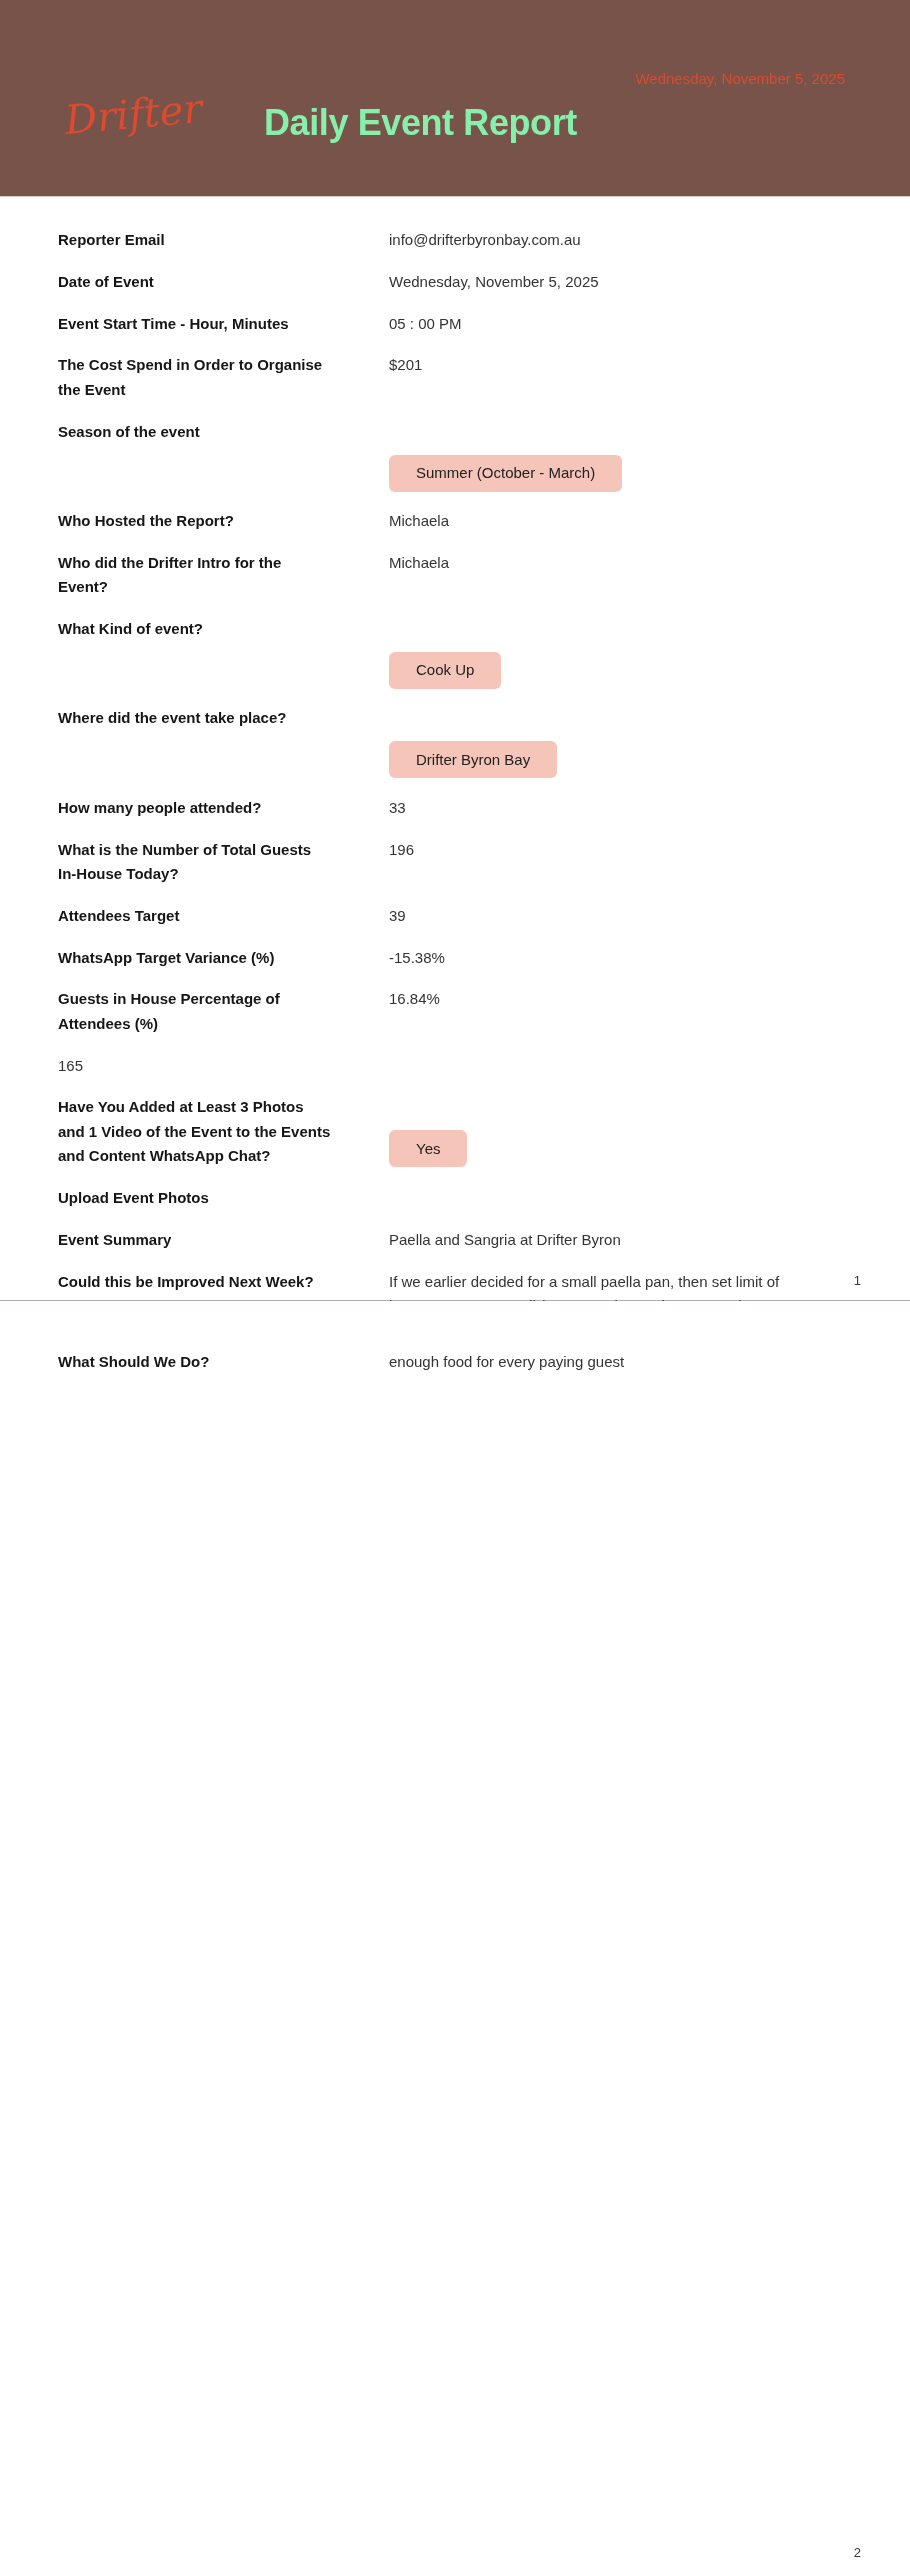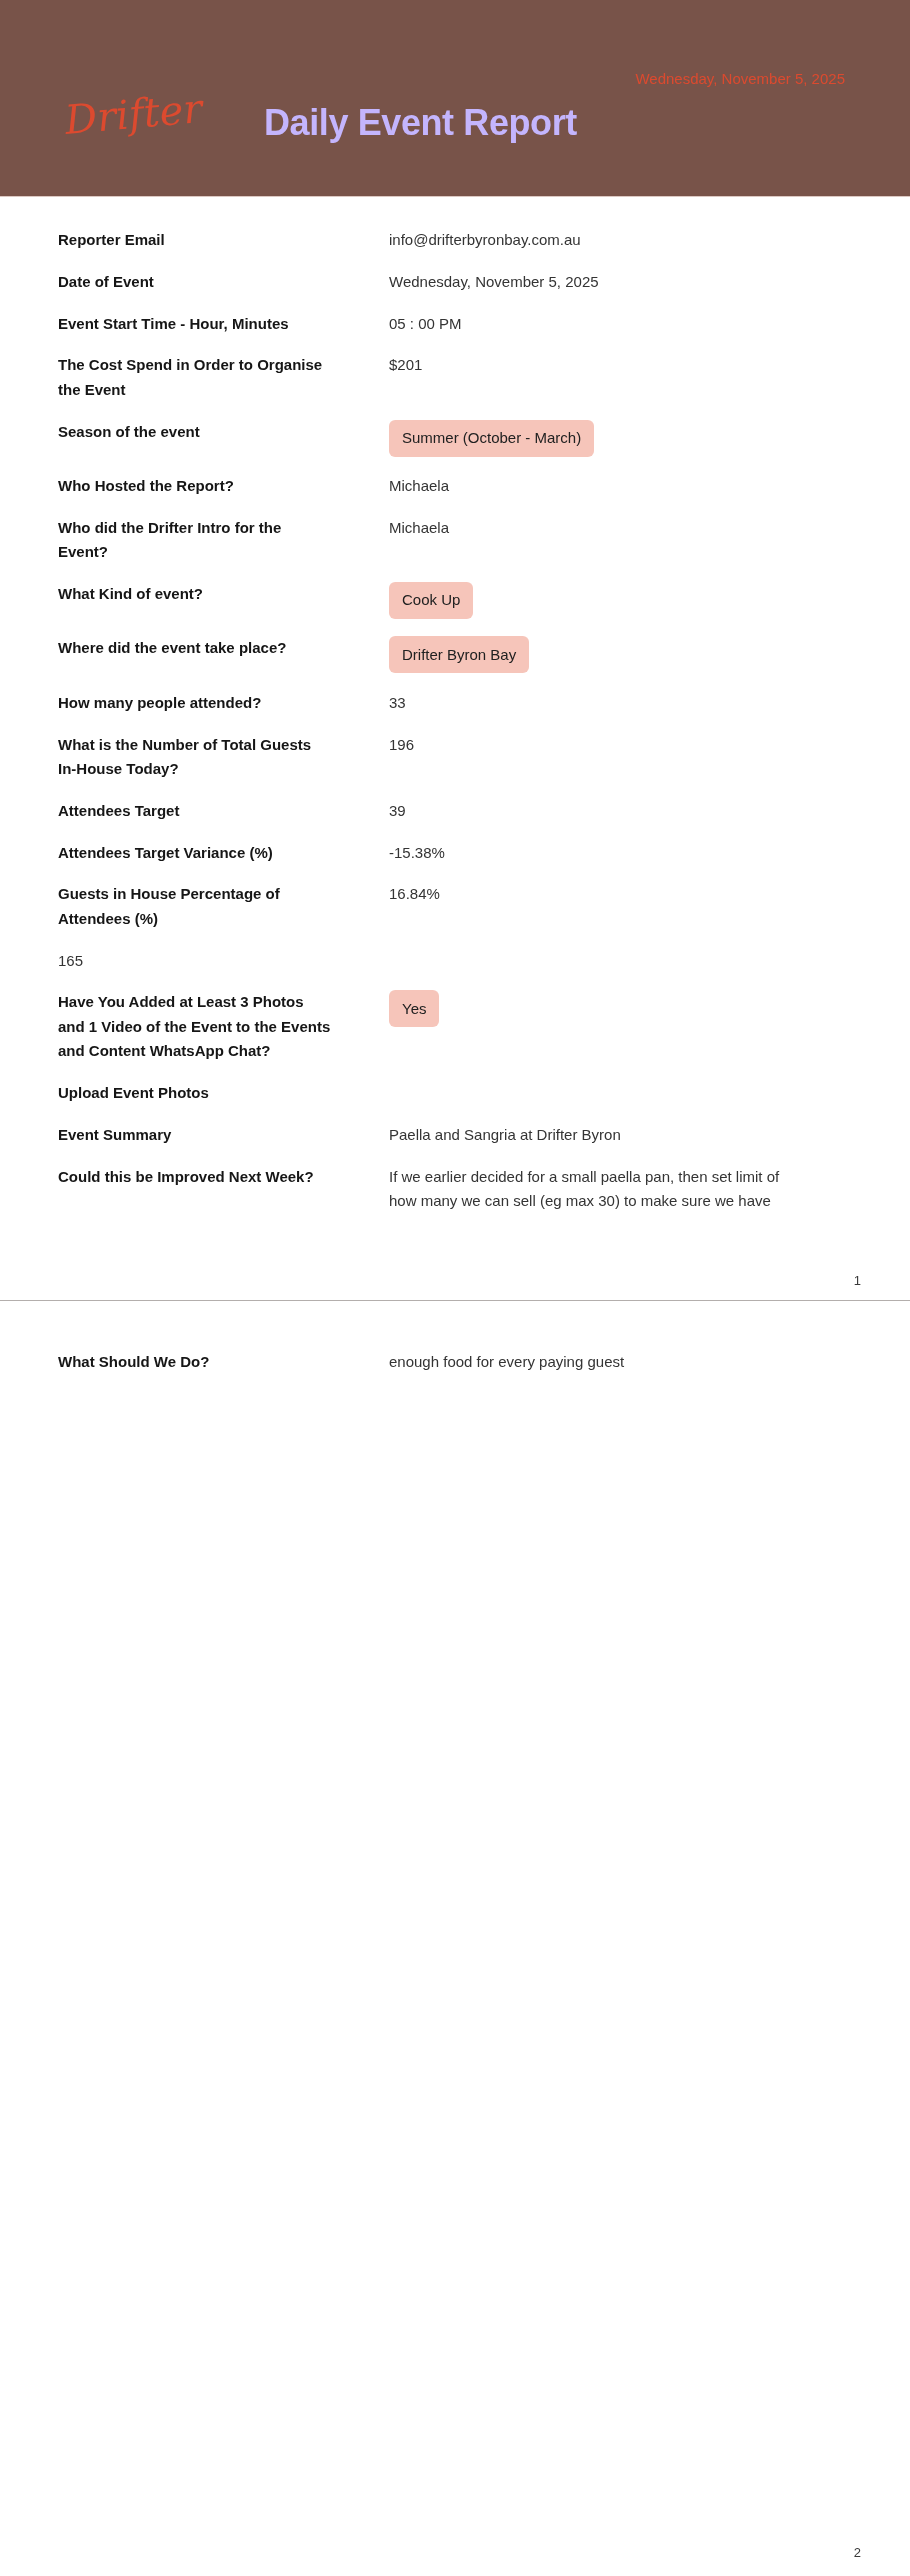--- a/index.html
+++ b/index.html
@@ -18,31 +18,31 @@
   .doc{width:910px;height:2576px;background:#ffffff;position:relative;}
   .page{position:relative;background:#ffffff;}
   .page1{height:1301px;border-bottom:1.7px solid var(--divider);}
   .page2{height:1273px;}
   
   .report-header{position:relative;height:197px;background:var(--header-bg);border-bottom:1.7px solid var(--header-line);}
   .logo{position:absolute;left:65px;top:94px;font-family:"DejaVu Serif","Liberation Serif",serif;
         font-style:italic;font-size:40px;line-height:1.3;color:var(--accent);
         transform:rotate(-5deg);transform-origin:left center;}
   .report-title{position:absolute;left:264px;top:105px;font-size:36px;line-height:1.0;
-        font-weight:700;color:#c4b5fd;letter-spacing:-0.4px;}
+        font-weight:700;color:#86efac;letter-spacing:-0.4px;}
   .header-date{position:absolute;right:65px;top:70px;font-size:15px;color:var(--accent);}
   
   .rows{padding:31px 58px 0 58px;}
   .page2 .rows{padding-top:49px;}
   .row{display:flex;align-items:flex-start;margin-bottom:17.4px;}
   .label{flex:0 0 331px;font-weight:700;font-size:15px;line-height:24.4px;
          color:var(--label-color);white-space:pre-line;padding-right:24px;}
   .value{flex:1;font-size:15px;line-height:24.4px;color:var(--value-color);white-space:pre-line;}
-  .badge{display:inline-flex;align-items:center;height:37px;padding:0 13px;
-         background:var(--badge-bg);border-radius:6.1px;font-size:15px;color:var(--badge-text);}
+  .badge{display:inline-flex;align-items:center;height:37px;padding:0 27px;
+         background:var(--badge-bg);border-radius:6.1px;font-size:15px;color:var(--badge-text);margin-top:35px;}
   
   .page-num{position:absolute;right:49px;font-size:13px;color:var(--pagenum);}
   .page1 .page-num{bottom:12.2px;}
   .page2 .page-num{bottom:14px;}
 </style>
 </head>
 <body>
 
 <div class="doc">
 
@@ -98,21 +98,21 @@
         <div class="row">
           <div class="label">What is the Number of Total Guests
 In-House Today?</div>
           <div class="value">196</div>
         </div>
         <div class="row">
           <div class="label">Attendees Target</div>
           <div class="value">39</div>
         </div>
         <div class="row">
-          <div class="label">Attendees Target Variance (%)</div>
+          <div class="label">WhatsApp Target Variance (%)</div>
           <div class="value">-15.38%</div>
         </div>
         <div class="row">
           <div class="label">Guests in House Percentage of
 Attendees (%)</div>
           <div class="value">16.84%</div>
         </div>
         <div class="row">
           <div class="value">165</div>
         </div>

